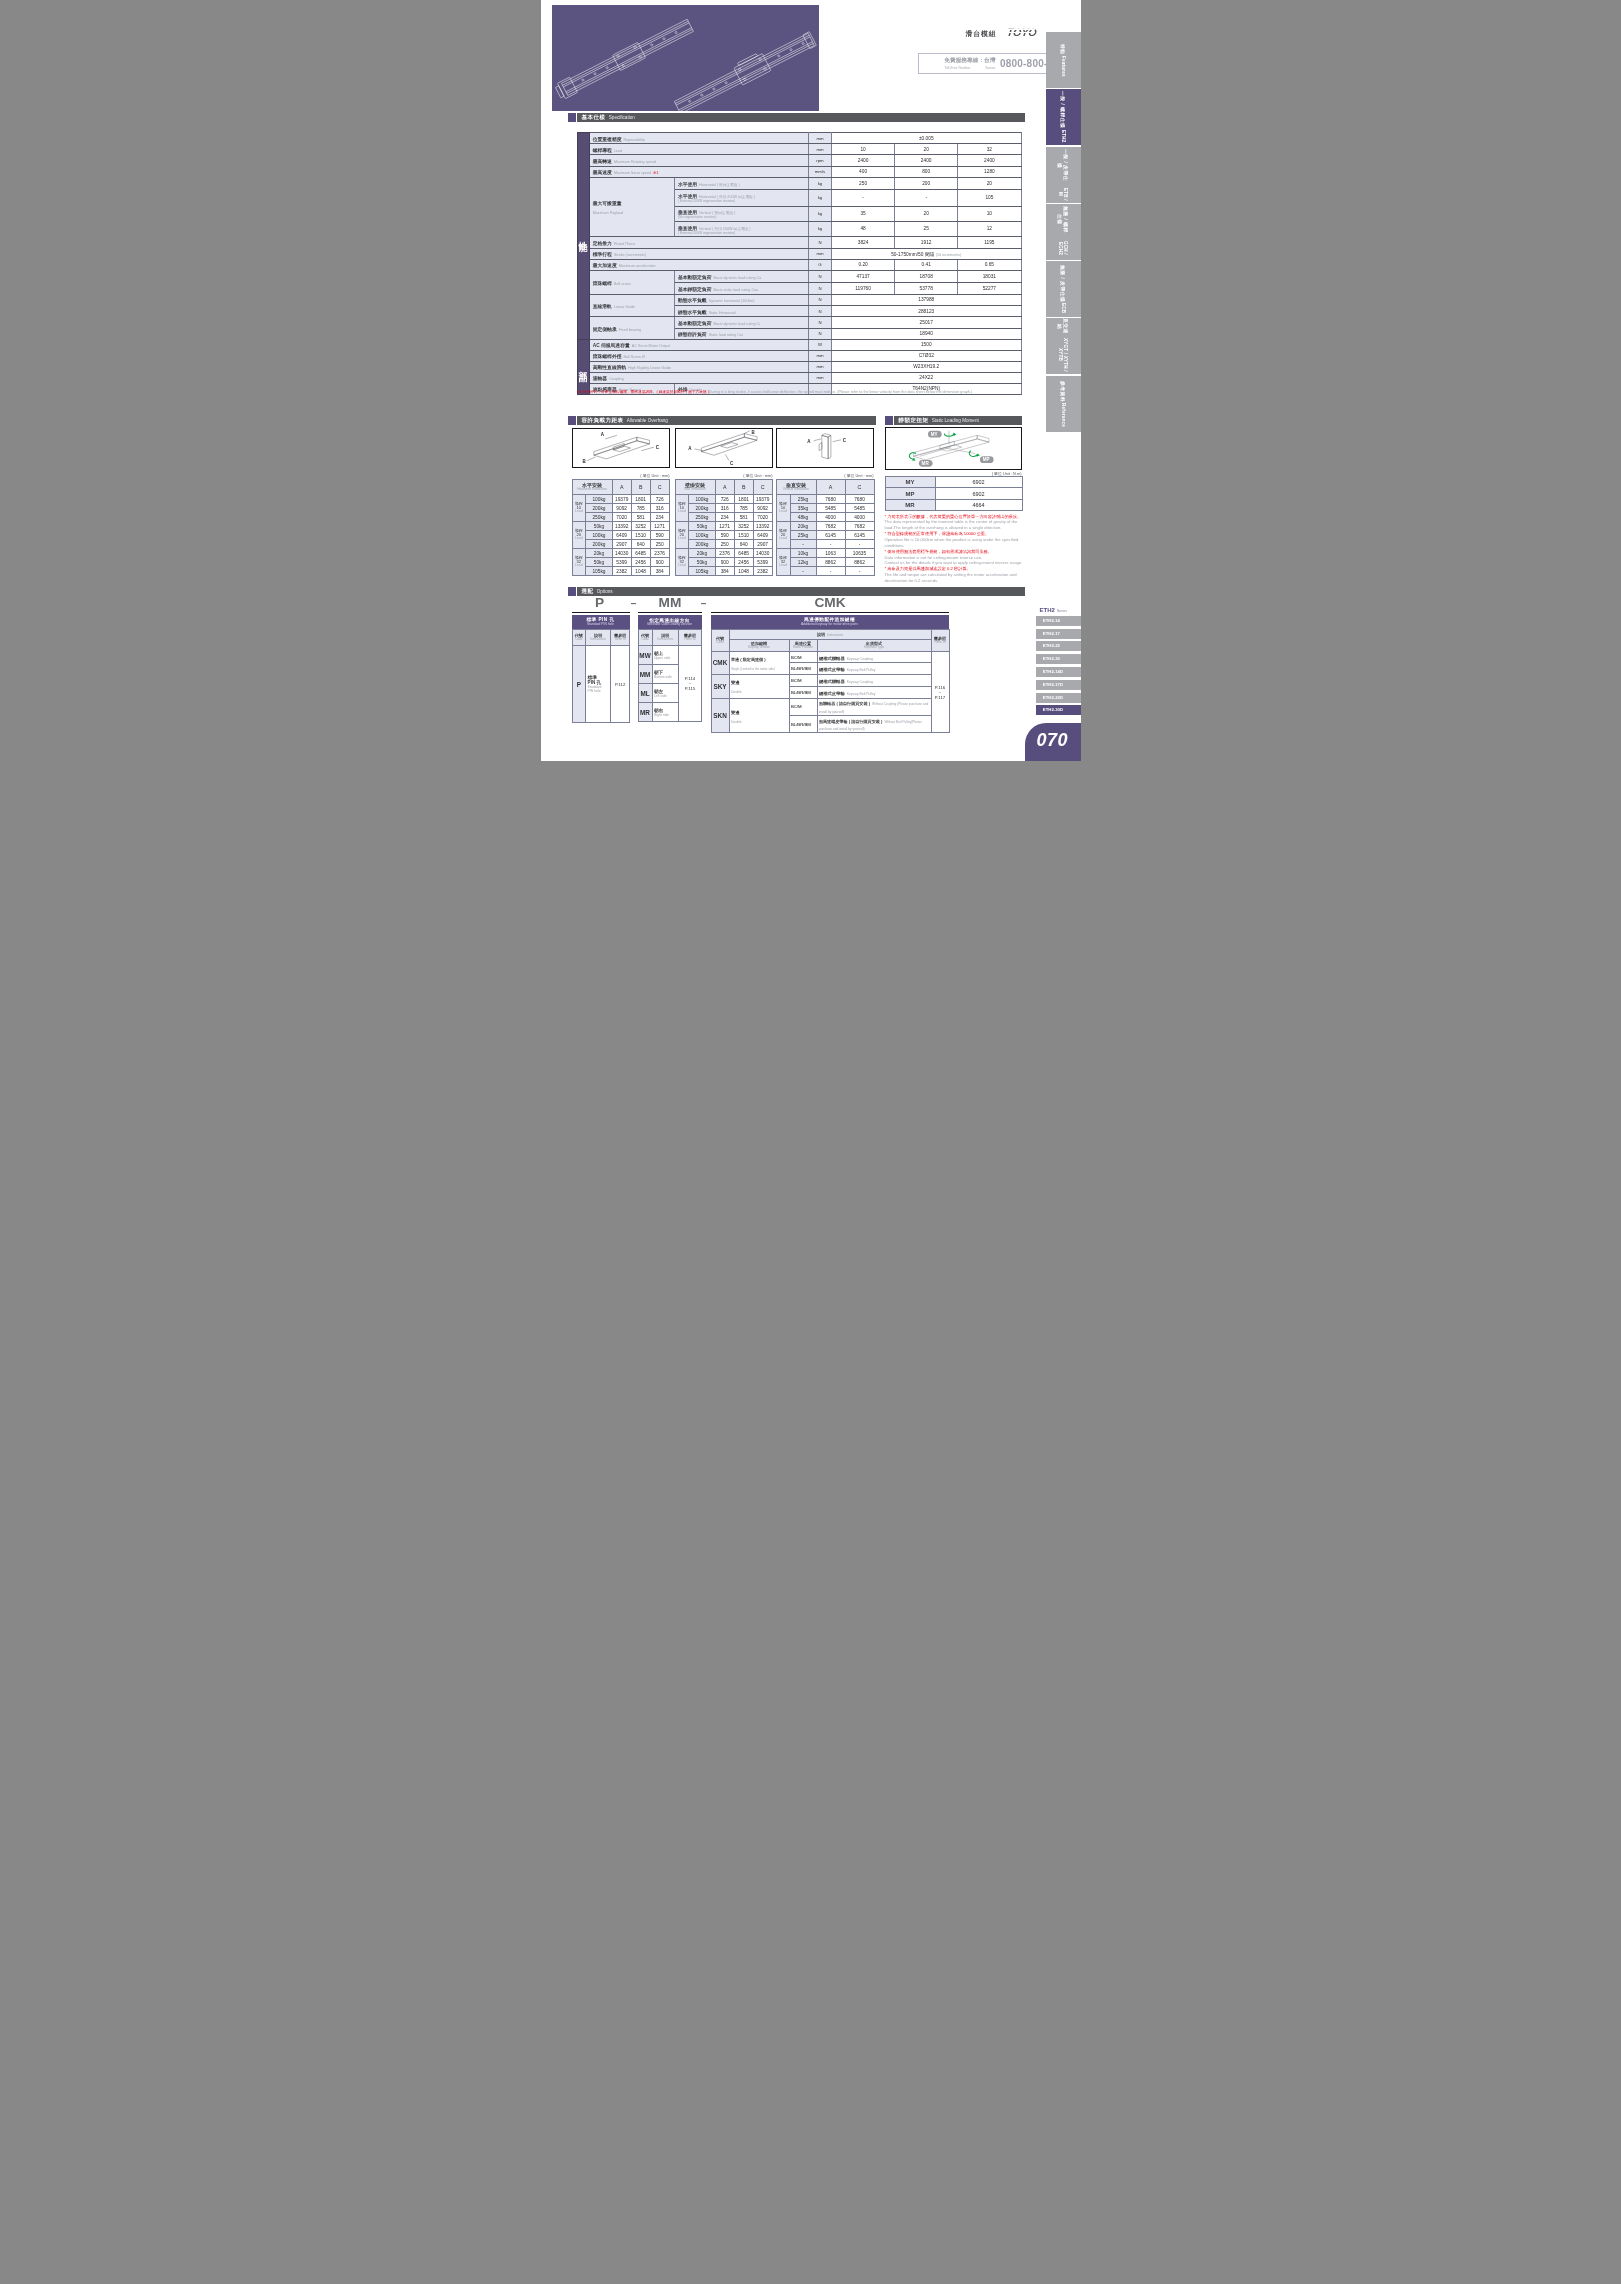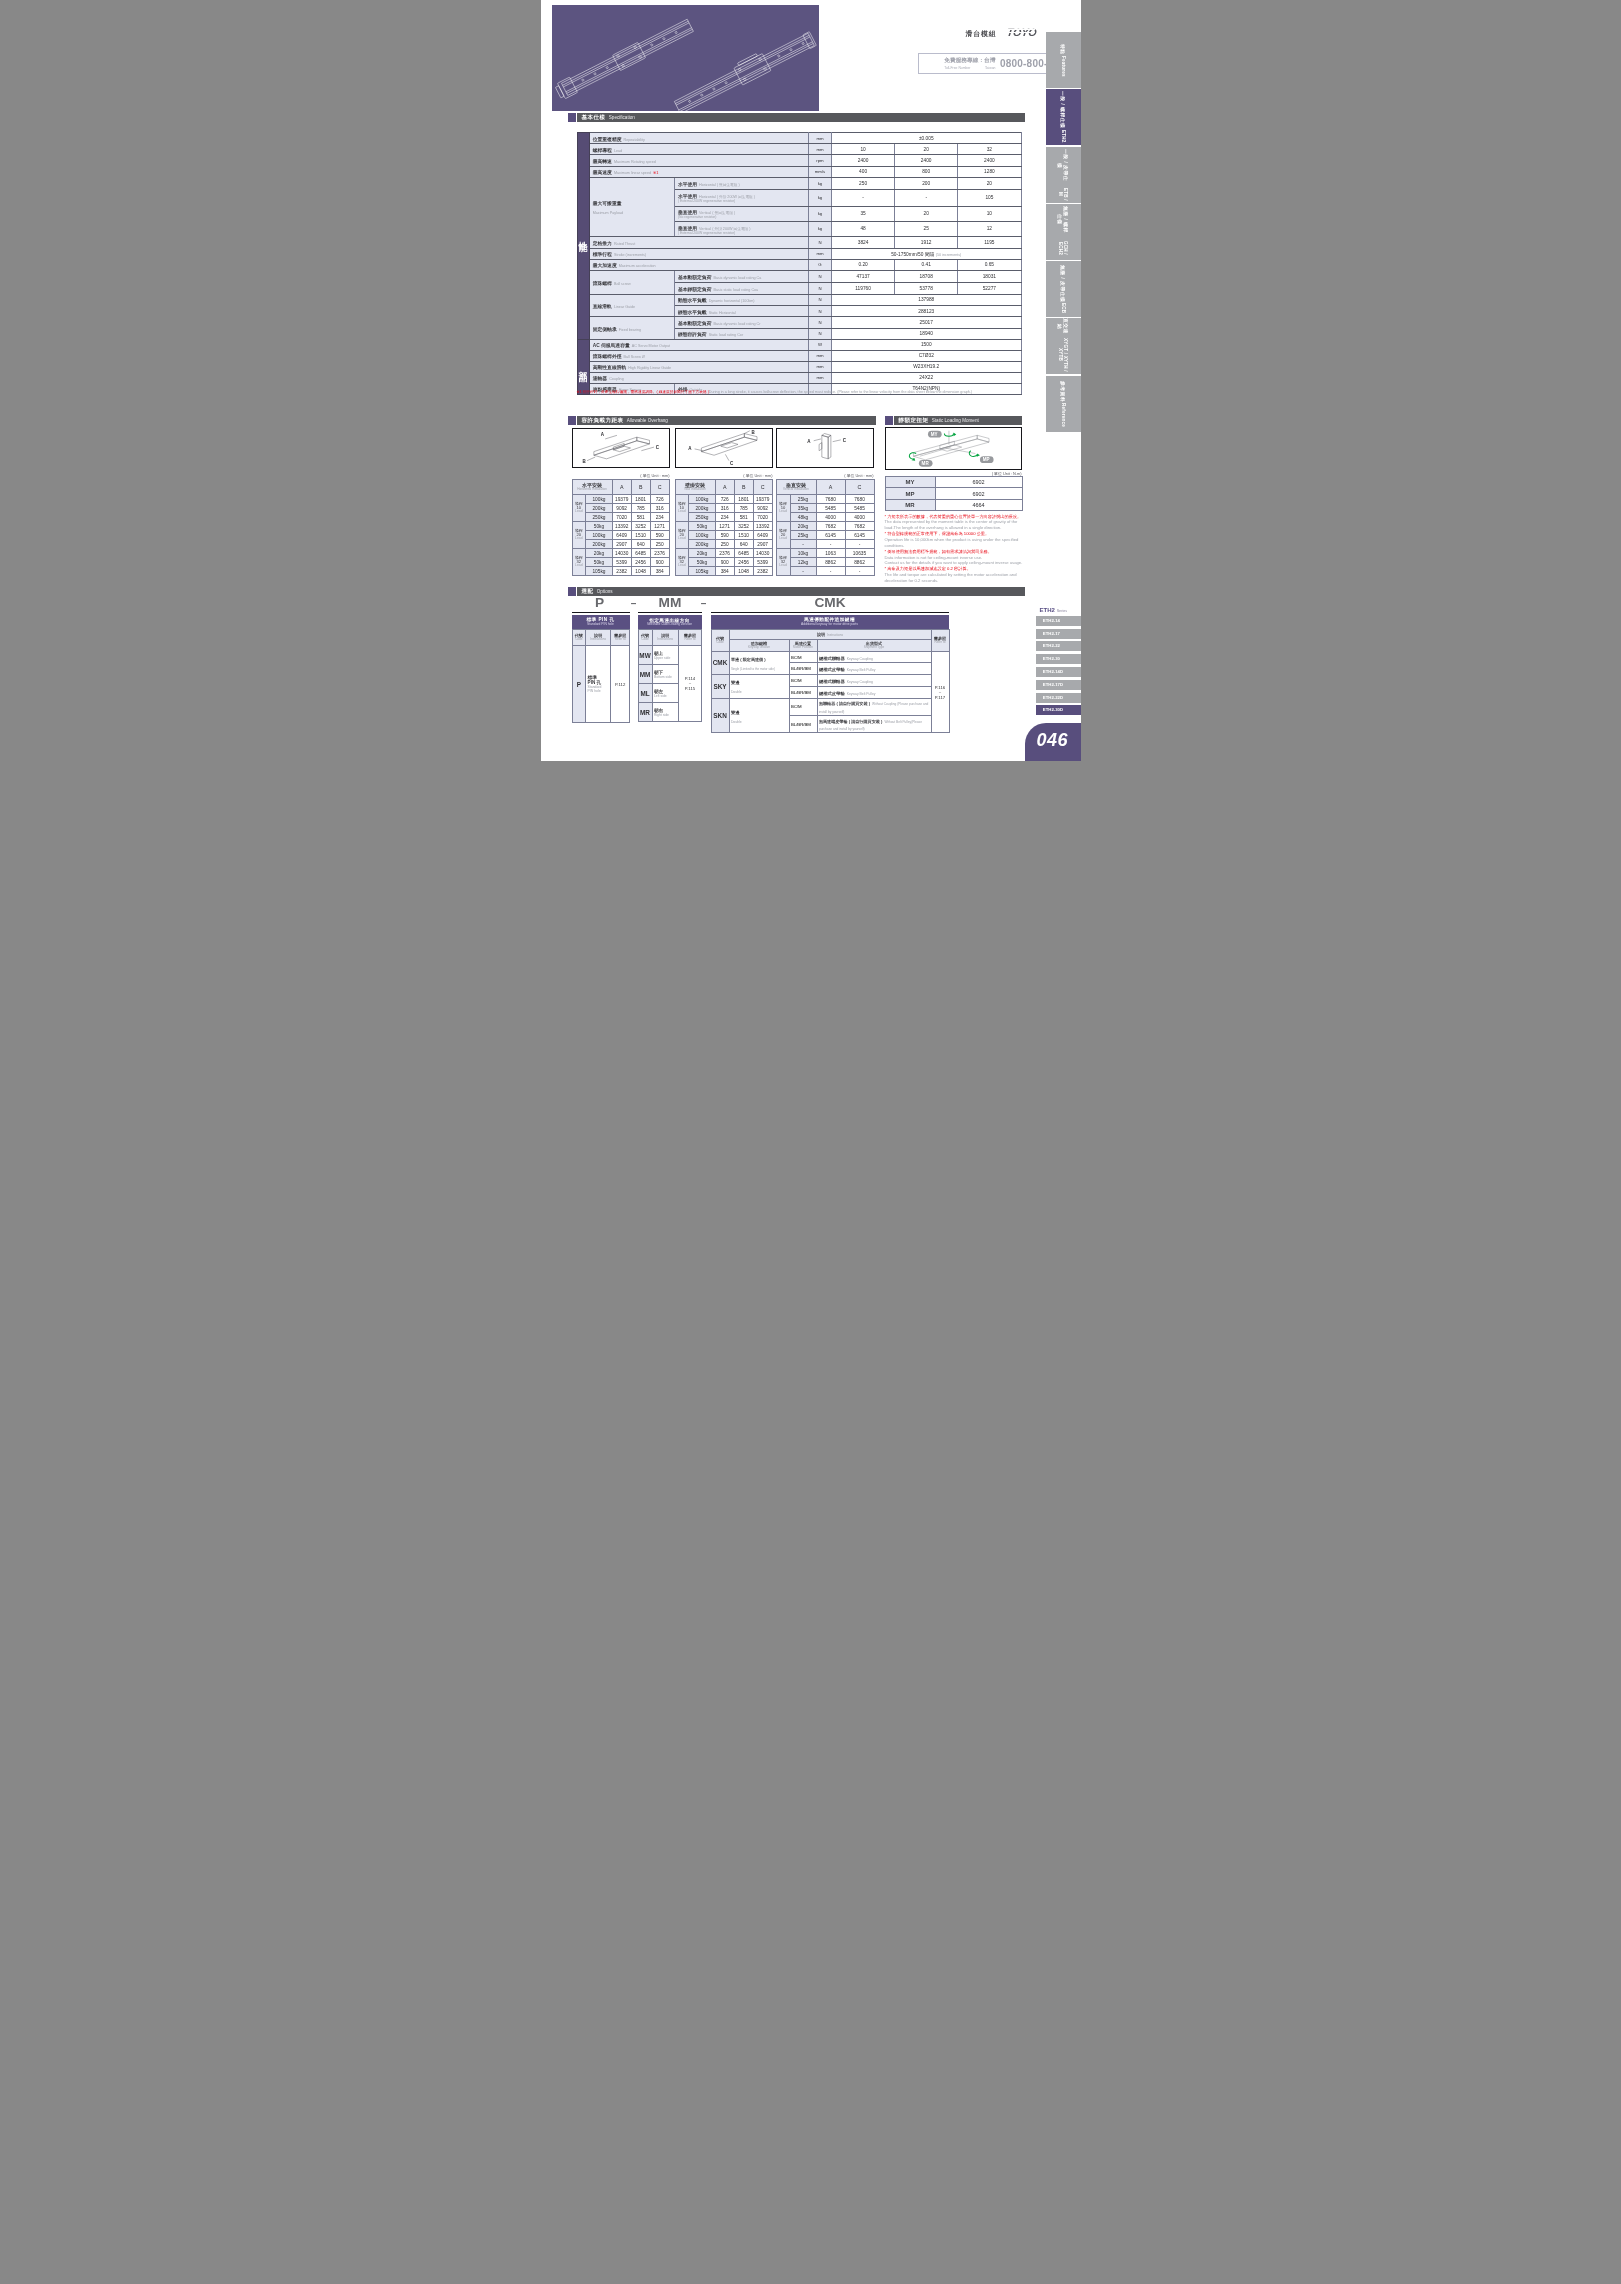--- a/index.html
+++ b/index.html
@@ -984,16 +984,16 @@
       <span>ETH2-17D</span>
     </div>
   <div class="abs navitem" style="top:693px">
       <span>ETH2-22D</span>
     </div>
   <div class="abs navitem active" style="top:705px">
       <span>ETH2-30D</span>
     </div>
 
   <div class="abs" id="bubble"></div>
-  <div class="abs" id="pageno">046</div>
+  <div class="abs" id="pageno">070</div>
 
 </div>
 
 
 </body></html>

